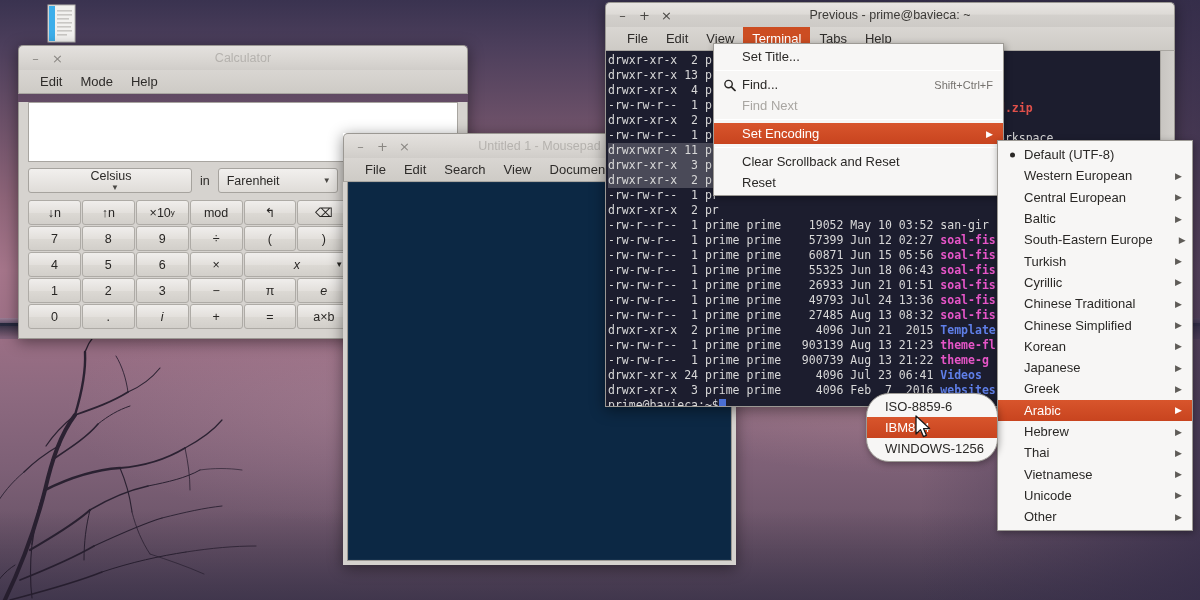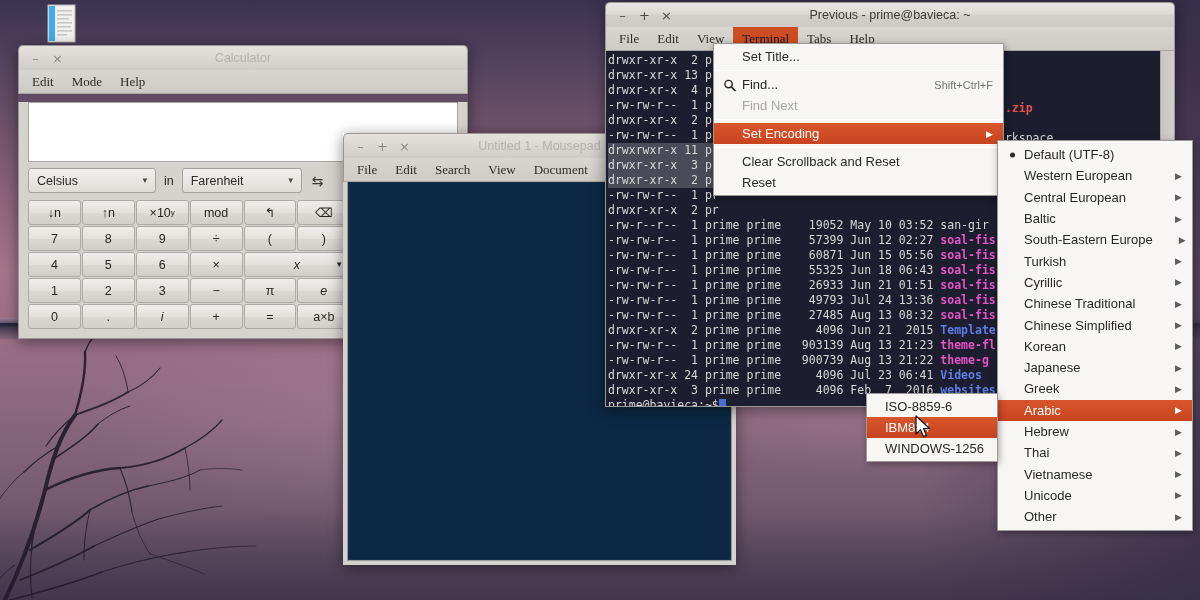--- a/index.html
+++ b/index.html
@@ -82,27 +82,26 @@
   .win-title {
     position: absolute; left: 0; right: 0; text-align: center;
     font-size: 12.5px; color: #b5b2ae; pointer-events: none;
   }
   .titlebar.active .win-title { color: #3b3936; font-weight: normal; }
   .menubar {
     height: 24px; display: flex; align-items: stretch;
     background: linear-gradient(to bottom, #d9d6d2, #cecbc6);
     border-left: 1px solid #9b9893; border-right: 1px solid #9b9893;
     border-bottom: 1px solid #a9a6a1;
-    padding-left: 4px;
-    font-family: Liberation Serif, serif;
+    padding-left: 12px;
   }
   .menubar .mi {
     display: flex; align-items: center; padding: 0 9px; font-size: 13px; color: #2e2c2a;
   }
-  .menubar .mi.active { background: #cc4d22; color: #0f172a; }
+  .menubar .mi.active { background: #cc4d22; color: #ffffff; }
 
   
   #calc { left: 18px; top: 45px; width: 450px; z-index: 10; }
   #calc .titlebar { border-radius: 5px 5px 0 0; }
   .calc-body {
     background: #d6d3cf;
     border: 1px solid #9b9893; border-top: none;
     padding: 0;
   }
   .calc-display {
@@ -110,21 +109,21 @@
     margin: 8px 9px 6px 9px; height: 60px;
   }
   .calc-convrow { display: flex; align-items: center; gap: 6px; padding: 0 9px 7px 9px; }
   .combo {
     background: linear-gradient(to bottom,#f2f0ee,#dfdcd8);
     border: 1px solid #a6a39e; border-radius: 3px;
     height: 25px; display: flex; align-items: center; justify-content: space-between;
     padding: 0 6px 0 8px; font-size: 12.5px; color: #2c2a28;
   }
   .combo .arrow { font-size: 8px; color: #4a4845; margin-left: 8px; }
-  .combo.celsius { width: 128px; }
+  .combo.celsius { width: 164px; flex-direction: column; }
   .combo.faren { width: 120px; }
   .conv-in { font-size: 12.5px; color: #2c2a28; padding: 0 2px; }
   .swap { font-size: 14px; color: #3b3936; padding: 0 4px; }
   .calc-keys { display: grid; grid-template-columns: repeat(8, 1fr); gap: 1px; padding: 0 9px 9px 9px; }
   .key {
     background: linear-gradient(to bottom,#f0eeec 0%,#e3e0dc 50%,#dcd9d4 51%,#d2cfca 100%);
     border: 1px solid #aeaba6; border-radius: 3px;
     height: 25px; display: flex; align-items: center; justify-content: center;
     font-size: 12.5px; color: #282624;
   }
@@ -197,21 +196,21 @@
     width: 5px; height: 5px; border-radius: 50%; background: #2a2826;
   }
   .menu .find-ico {
     position: absolute; left: 9px; top: 50%; transform: translateY(-50%);
     width: 13px; height: 13px;
   }
 
   #terminal-menu { left: 713px; top: 43px; width: 291px; }
   #encoding-menu { left: 997px; top: 140px; width: 196px; padding: 3px 0; }
   #encoding-menu .row { height: 21.3px; padding-left: 26px; }
-  #arabic-menu { left: 866px; top: 393px; width: 132px; }
+  #arabic-menu { left: 866px; top: 393px; width: 132px; border-radius: 23px; }
   #arabic-menu .row { padding-left: 18px; }
 
   
   #cursor { position: absolute; left: 915px; top: 415px; z-index: 99; }
 </style>
 </head>
 <body>
 
 <div id="desktop">
   <div class="wp-base"></div>

